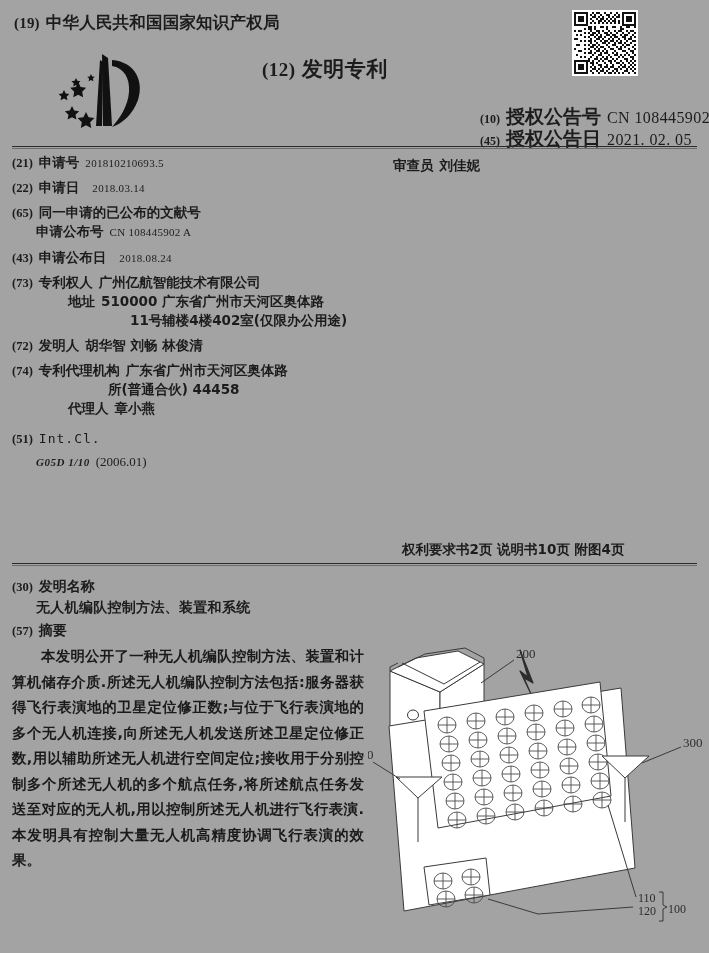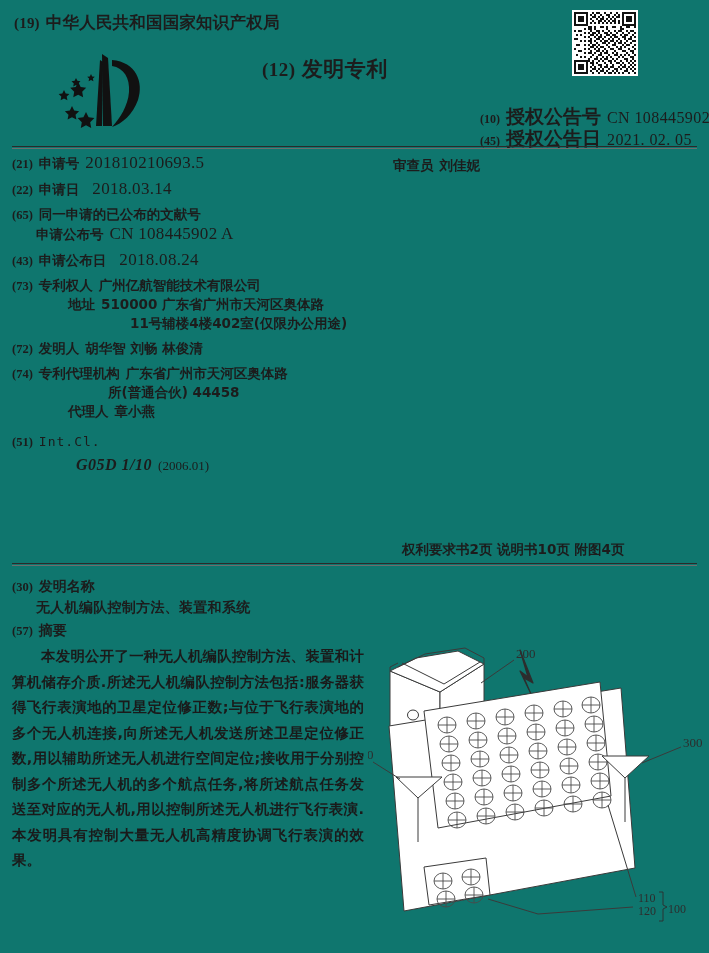--- a/index.html
+++ b/index.html
@@ -13,21 +13,21 @@
     height: 953px;
     position: relative;
     font-family: "DejaVu Sans", "Liberation Sans", sans-serif;
     color: #1c1c1c;
     overflow: hidden;
   }
   .page {
     position: relative;
     width: 709px;
     height: 953px;
-    background: #0f766e;
+    background: #a3a3a3;
   }
 
   
   .cn { font-family: "DejaVu Sans", "Liberation Sans", sans-serif; font-weight: 700; }
   .num { font-family: "Liberation Serif", "DejaVu Serif", serif; font-weight: 400; }
   .tagnum { font-family: "Liberation Serif", "DejaVu Serif", serif; font-weight: 700; }
 
   
   .hdr-office {
     position: absolute;
@@ -93,21 +93,21 @@
   }
   .bib-row {
     position: relative;
     margin-bottom: 7px;
     font-size: 13px;
     line-height: 17px;
     white-space: nowrap;
   }
   .bib-row .tagnum { font-size: 12.5px; }
   .bib-row .cn { font-size: 13.5px; }
-  .bib-row .num { font-size: 17px; letter-spacing: 0.3px; }
+  .bib-row .num { font-size: 11px; letter-spacing: 0.3px; }
   .bib-sub {
     display: block;
     white-space: nowrap;
     line-height: 19px;
   }
   .ind-1 { padding-left: 24px; }
   .ind-2 { padding-left: 56px; }
   .ind-3 { padding-left: 96px; }
   .ind-4 { padding-left: 118px; }
   .gap-s { display:inline-block; width:6px; }
@@ -125,23 +125,22 @@
   
   .ipc-label {
     font-family: "DejaVu Sans Mono", "Liberation Mono", monospace;
     font-size: 13px;
     letter-spacing: 1px;
   }
   .ipc-code {
     font-family: "Liberation Serif", "DejaVu Serif", serif;
     font-style: italic;
     font-weight: 700;
-    font-size: 16px;
+    font-size: 11px;
     letter-spacing: 0.5px;
-    margin-left: 40px;
   }
   .ipc-ver {
     font-family: "Liberation Serif", "DejaVu Serif", serif;
     font-size: 13px;
   }
 
   
   .pagecounts {
     position: absolute;
     left: 402px; top: 541px;

